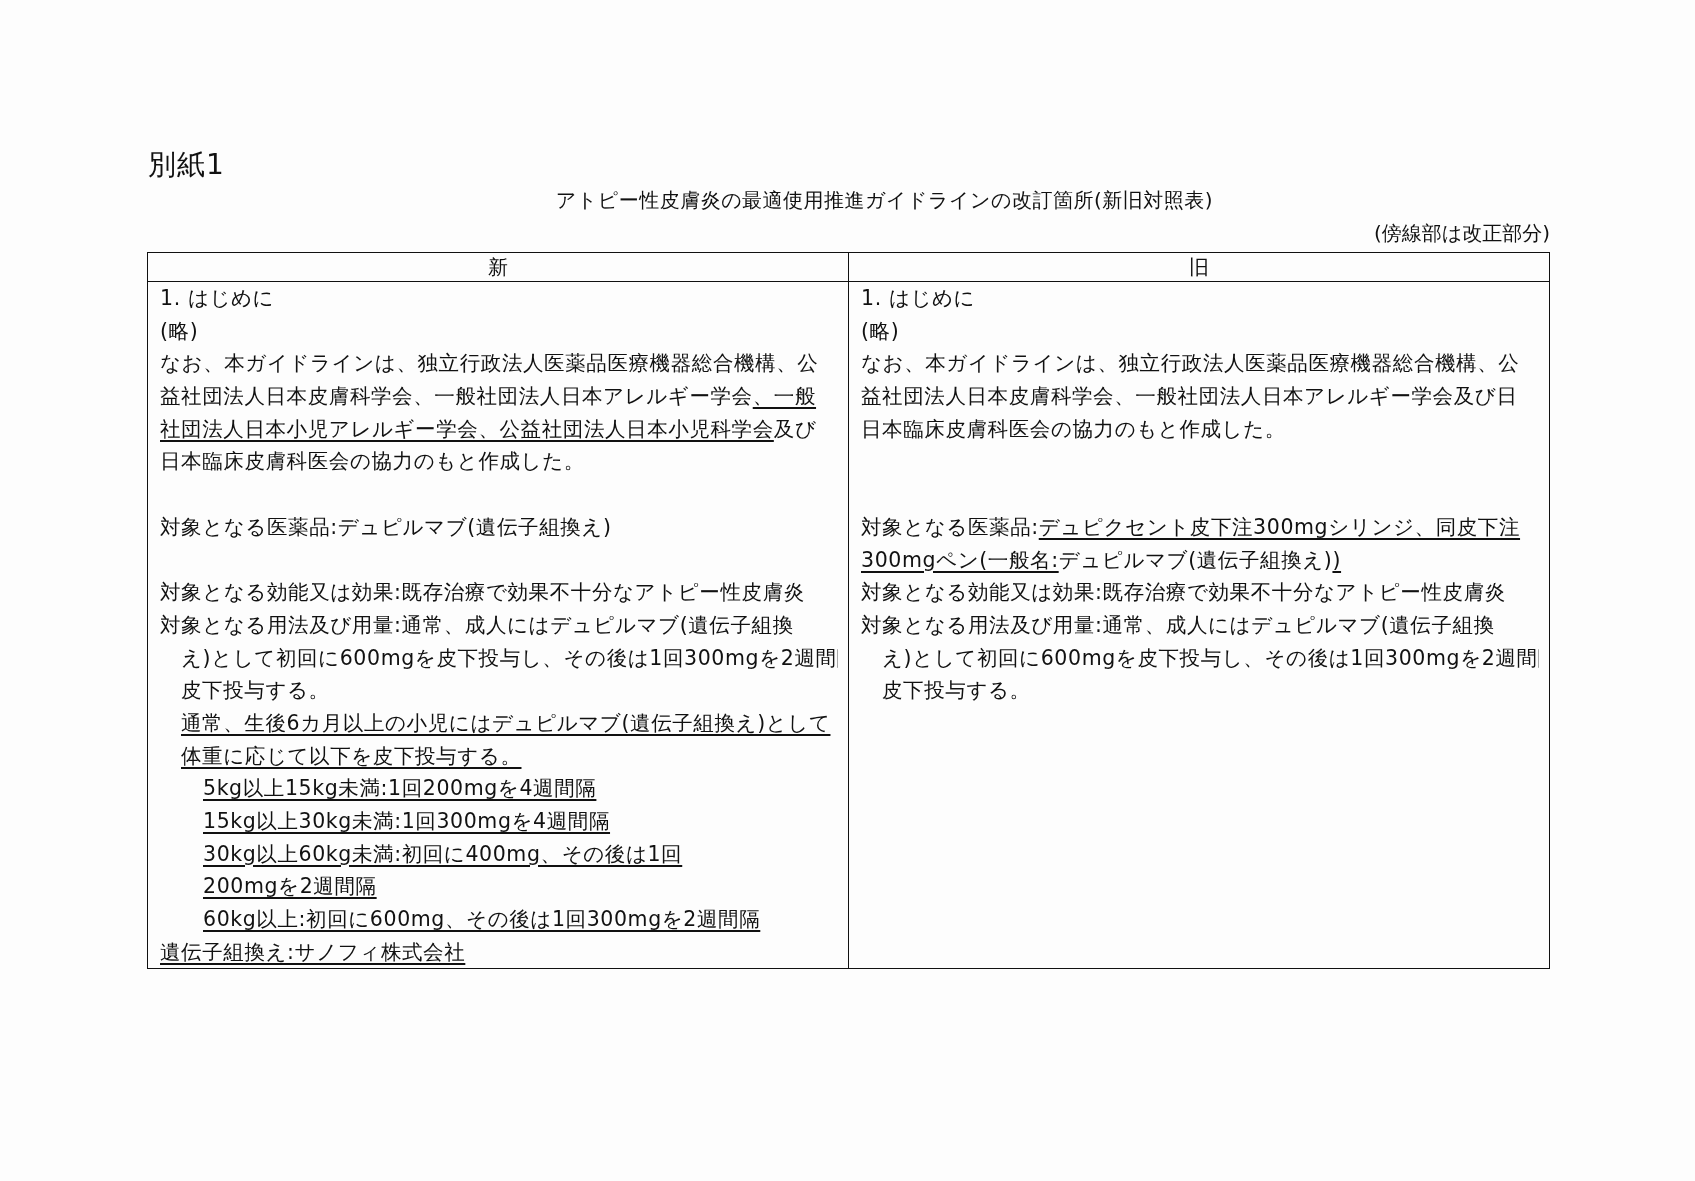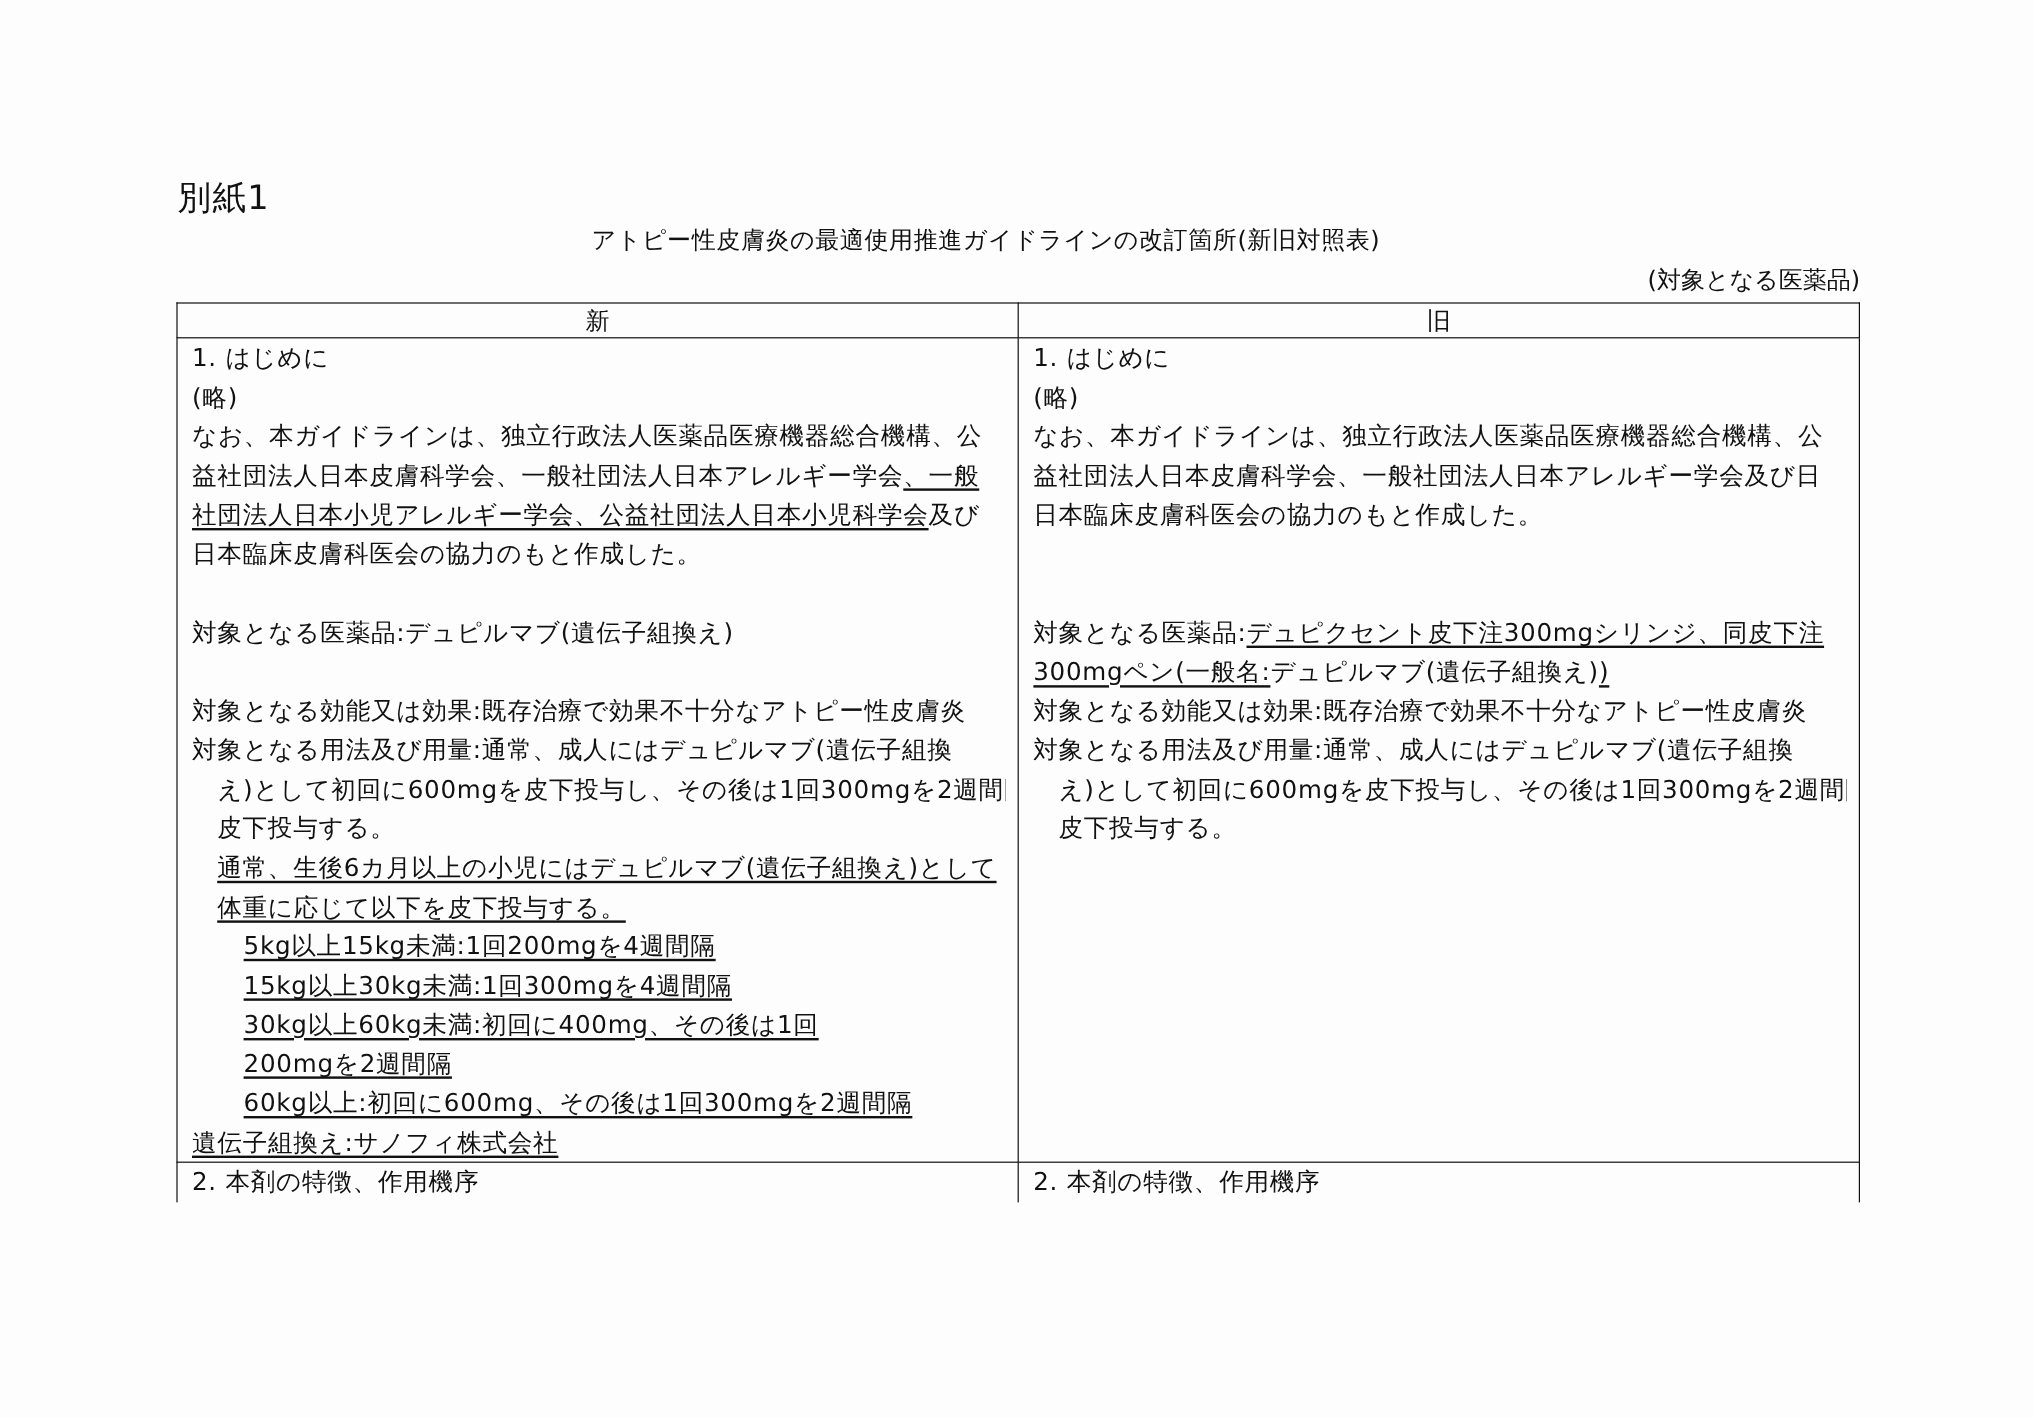--- a/index.html
+++ b/index.html
@@ -1,21 +1,21 @@
 <!DOCTYPE html>
 <html><head>
 <meta charset="utf-8">
 <style>
   html, body { margin: 0; padding: 0; }
   body {
     width: 1695px; height: 1181px; background: #fdfdfd; position: relative; overflow: hidden;
     font-family: "DejaVu Sans", "Liberation Sans", sans-serif; color: #111;
   }
   .attach-label { position: absolute; left: 148px; top: 153px; font-size: 28px; line-height: 24px; letter-spacing: 1px; }
-  .doc-title { position: absolute; left: 493px; top: 187px; width: 720px; font-size: 20px; line-height: 26px; white-space: nowrap; letter-spacing: 0.5px; }
+  .doc-title { position: absolute; left: 493px; top: 187px; width: 720px; font-size: 20px; line-height: 26px; white-space: nowrap; letter-spacing: 0.5px; text-align: right; }
   .doc-note { position: absolute; right: 145px; top: 221px; font-size: 20px; line-height: 24px; white-space: nowrap; }
   .cmp-table {
     position: absolute; left: 147px; top: 252px; width: 1402px;
     border-collapse: collapse; table-layout: fixed;
   }
   .cmp-table th, .cmp-table td {
     border: 1.5px solid #111; vertical-align: top; padding: 0;
   }
   .cmp-table th {
     height: 28px; font-weight: normal; font-size: 20px; line-height: 28px; text-align: center;
@@ -28,21 +28,21 @@
   .ind1 { padding-left: 21px; }
   .ind2 { padding-left: 43px; }
   .u { text-decoration: underline; text-decoration-thickness: 1.5px; text-underline-offset: 4px; }
   .row-bottom td { height: 33px; }
 </style>
 </head>
 <body>
 
 <div class="attach-label">別紙1</div>
 <div class="doc-title">アトピー性皮膚炎の最適使用推進ガイドラインの改訂箇所(新旧対照表)</div>
-<div class="doc-note">(対象となる医薬品)</div>
+<div class="doc-note">(傍線部は改正部分)</div>
 
 <table class="cmp-table">
   <colgroup>
       <col style="width:701px">
       <col style="width:701px">
     </colgroup>
   <thead>
     <tr>
       <th>新</th>
       <th>旧</th>
@@ -86,26 +86,14 @@
           <div class="ln blank"></div>
           <div class="ln"><span>対象となる医薬品:</span><span class="u">デュピクセント皮下注300mgシリンジ、同皮下注</span></div>
           <div class="ln"><span class="u">300mgペン(一般名:</span><span>デュピルマブ(遺伝子組換え)</span><span class="u">)</span></div>
           <div class="ln">対象となる効能又は効果:既存治療で効果不十分なアトピー性皮膚炎</div>
           <div class="ln">対象となる用法及び用量:通常、成人にはデュピルマブ(遺伝子組換</div>
           <div class="ln ind1">え)として初回に600mgを皮下投与し、その後は1回300mgを2週間隔で</div>
           <div class="ln ind1">皮下投与する。</div>
         </div>
       </td>
     </tr>
-    <tr class="row-bottom">
-      <td class="cut">
-        <div class="cell">
-            <div class="ln">2. 本剤の特徴、作用機序</div>
-          </div>
-      </td>
-      <td class="cut">
-        <div class="cell">
-            <div class="ln">2. 本剤の特徴、作用機序</div>
-          </div>
-      </td>
-    </tr>
   </tbody>
 </table>
 
 </body></html>

